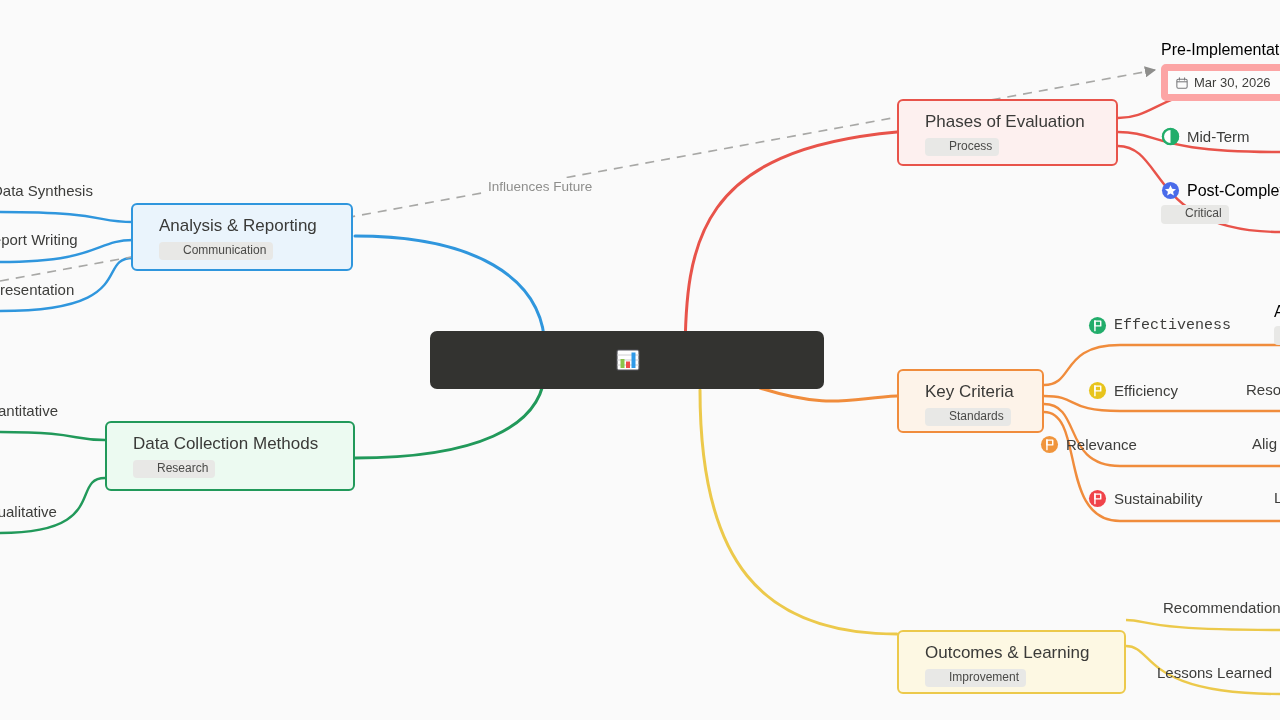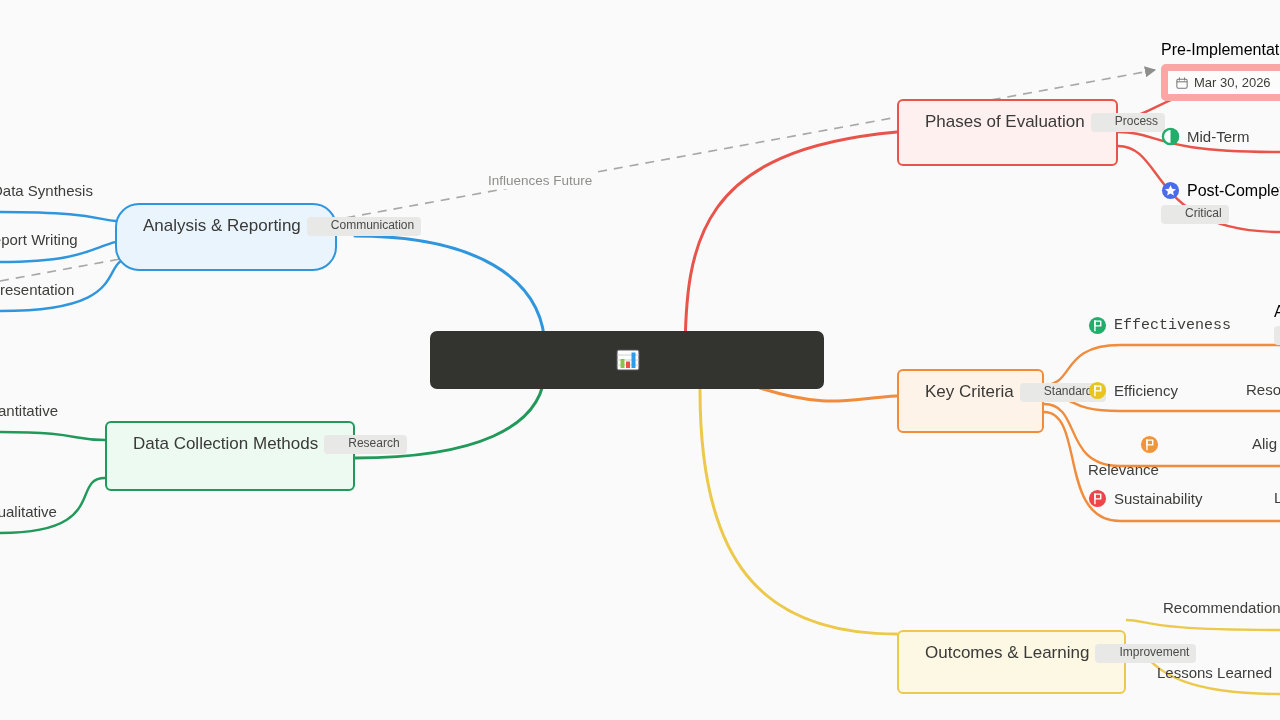--- a/index.html
+++ b/index.html
@@ -52,21 +52,21 @@
     height: 26px;
     vertical-align: -4px;
     margin-left: 1px;
   }
   
   .branch {
     border-width: 2px;
     border-style: solid;
     padding: 12px 14px 11px 26px;
     display: flex;
-    flex-direction: row;
+    flex-direction: column;
     gap: 6px;
     align-items: flex-start;
   }
   .branch .label {
     font-size: 17px;
     color: #3a3a38;
     white-space: nowrap;
     line-height: 1.1;
   }
   .tag {
@@ -163,21 +163,21 @@
     <path d="M 105 478 C 70 478 110 533 0 533" fill="none" stroke="#21995a" stroke-width="2.4"></path>
 
     <defs>
       <marker id="arrowdash" viewBox="0 0 10 10" refX="9" refY="5" markerWidth="7" markerHeight="7" orient="auto-start-reverse">
         <path d="M 0 0 L 10 5 L 0 10 z" fill="#8e8e8c"></path>
       </marker>
     </defs>
     <path d="M 0 281 L 1155 70" fill="none" stroke="#a8a8a6" stroke-width="1.6" stroke-dasharray="9 7" marker-end="url(#arrowdash)"></path>
   </svg>
 
-  <div class="dashed-label" style="left:483px; top:172px;">Influences Future</div>
+  <div class="dashed-label" style="left:483px; top:178px;">Influences Future</div>
 
   <div class="node central" style="left:430px; top:331px; width:394px; height:58px;">
     <span class="emoji-chart">
       <svg class="icon-svg" width="26" height="26" viewBox="0 0 26 26">
         <rect x="2" y="3" width="22" height="20" rx="1.5" fill="#ffffff" stroke="#55555a" stroke-width="1.2"></rect>
         <line x1="2" y1="8" x2="24" y2="8" stroke="#c8c8cc" stroke-width="0.9"></line>
         <line x1="2" y1="13" x2="24" y2="13" stroke="#c8c8cc" stroke-width="0.9"></line>
         <line x1="2" y1="18" x2="24" y2="18" stroke="#c8c8cc" stroke-width="0.9"></line>
         <rect x="5.5" y="12" width="4" height="9" fill="#8bc34a"></rect>
         <rect x="11" y="14.5" width="4" height="6.5" fill="#ef4b4b"></rect>
@@ -257,21 +257,21 @@
         <path d="M7.3 5 L7.3 15.4" stroke="#ffffff" stroke-width="1.5" stroke-linecap="round"></path>
         <path d="M7.3 5.4 L13.4 5.4 L13.4 10.4 L7.3 10.4 Z" fill="none" stroke="#ffffff" stroke-width="1.5" stroke-linejoin="round"></path>
       </svg>
     </span>
     <span class="leaf-label">Efficiency</span>
   </div>
   <div class="leaf" style="left:1246px; top:381px;">
     <span class="leaf-label">Reso</span>
   </div>
 
-  <div class="leaf" style="left:1088px; top:435px;flex-direction:column;">
+  <div class="leaf" style="left:1040px; top:435px;">
     <span>
       <svg class="icon-svg" width="19" height="19" viewBox="0 0 20 20">
         <circle cx="10" cy="10" r="9" fill="#f0953c"></circle>
         <path d="M7.3 5 L7.3 15.4" stroke="#ffffff" stroke-width="1.5" stroke-linecap="round"></path>
         <path d="M7.3 5.4 L13.4 5.4 L13.4 10.4 L7.3 10.4 Z" fill="none" stroke="#ffffff" stroke-width="1.5" stroke-linejoin="round"></path>
       </svg>
     </span>
     <span class="leaf-label">Relevance</span>
   </div>
   <div class="leaf" style="left:1252px; top:435px;">
@@ -297,21 +297,21 @@
     <span class="tag">Improvement</span>
   </div>
 
   <div class="leaf" style="left:1163px; top:599px;">
     <span class="leaf-label">Recommendations</span>
   </div>
   <div class="leaf" style="left:1157px; top:664px;">
     <span class="leaf-label">Lessons Learned</span>
   </div>
 
-  <div class="node branch" style="left:115px; top:203px; width:222px; height:68px; border-color:#2f96dd; background:#eaf4fc;border-radius:24px;">
+  <div class="node branch" style="left:131px; top:203px; width:222px; height:68px; border-color:#2f96dd; background:#eaf4fc;">
     <span class="label">Analysis &amp; Reporting</span>
     <span class="tag">Communication</span>
   </div>
 
   <div class="leaf" style="left:-8px; top:182px;">
     <span class="leaf-label">Data Synthesis</span>
   </div>
   <div class="leaf" style="left:-18px; top:231px;">
     <span class="leaf-label">Report Writing</span>
   </div>

